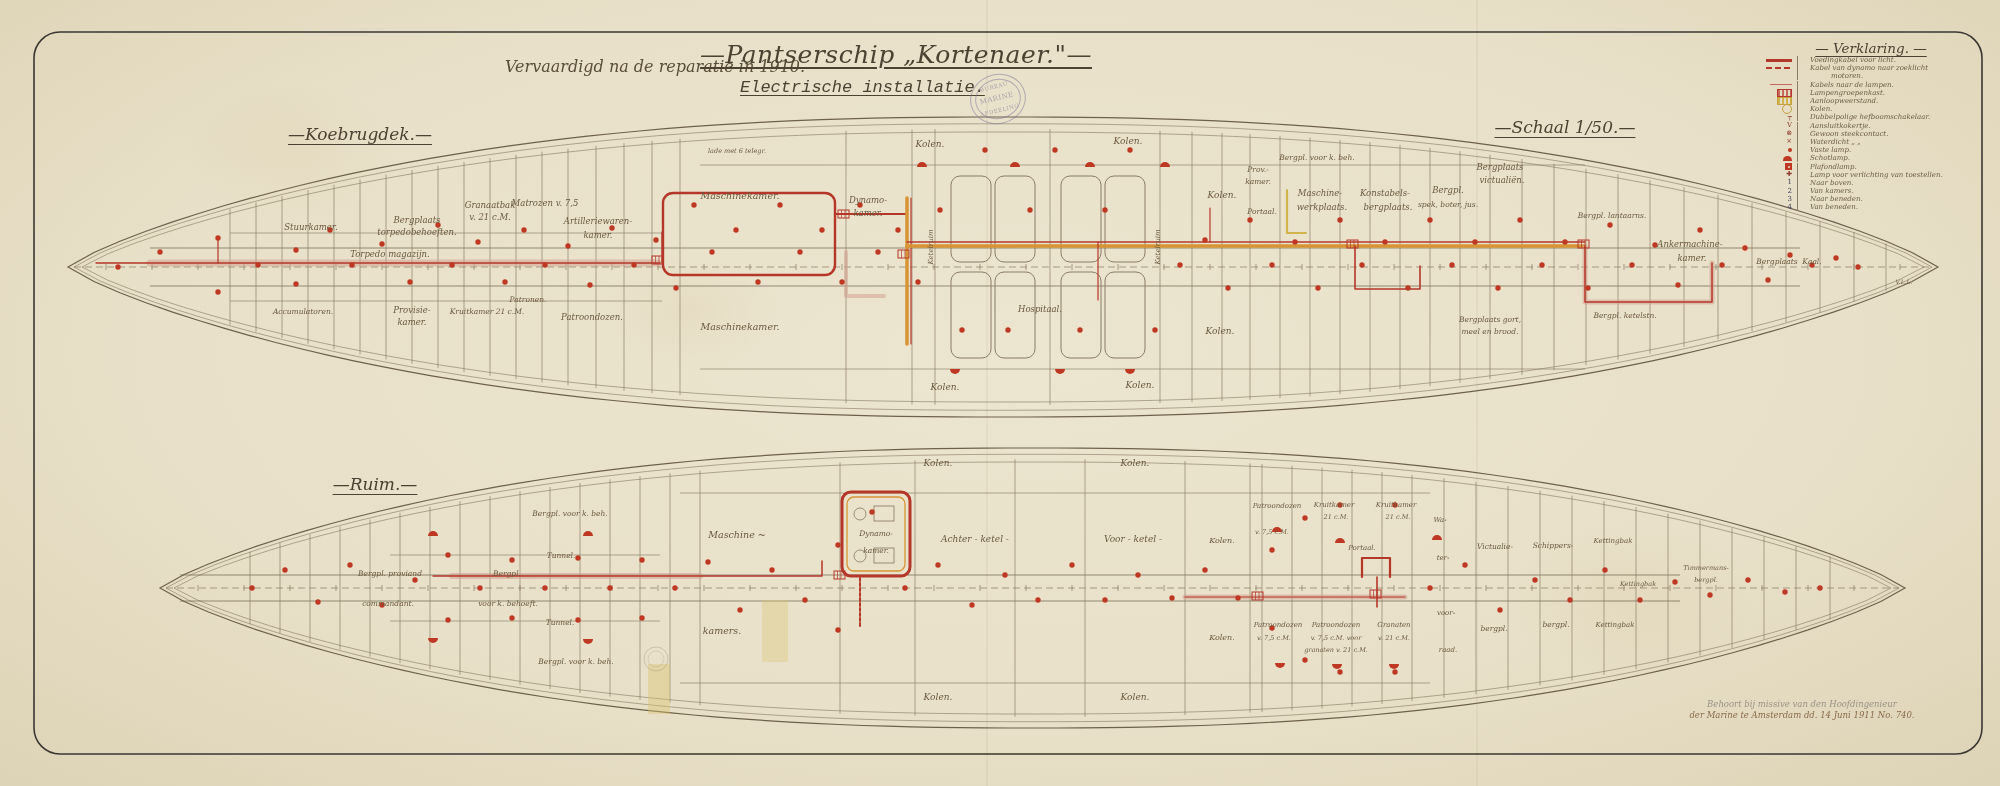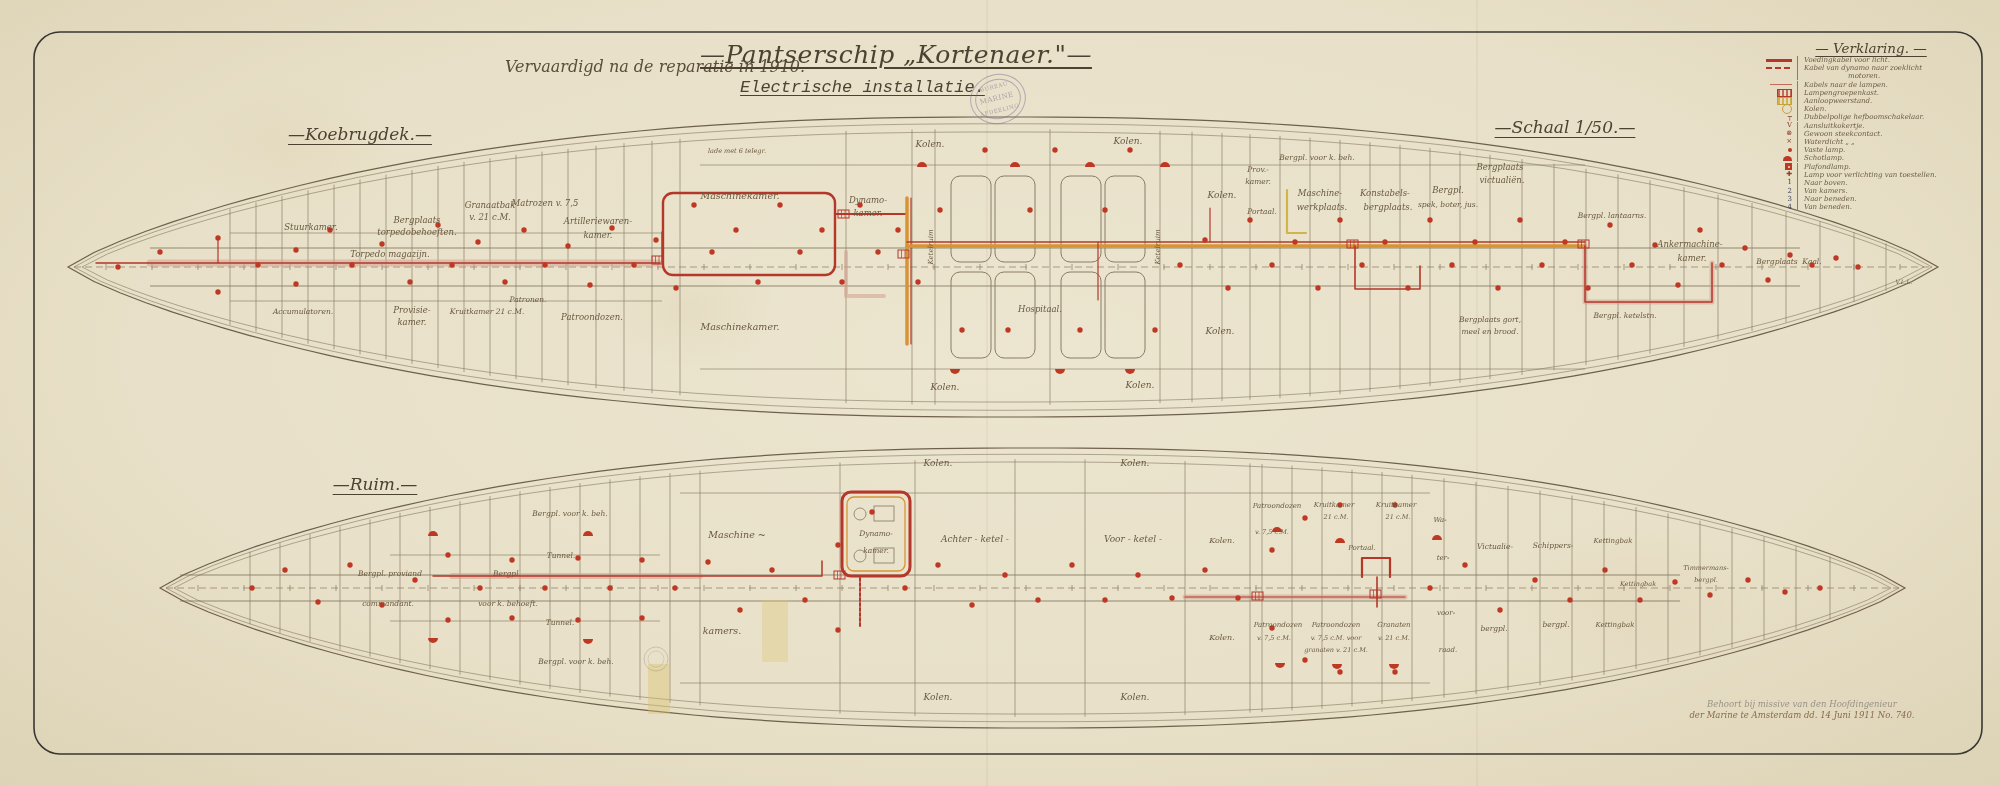--- a/index.html
+++ b/index.html
@@ -30,23 +30,23 @@
          transform:rotate(-14deg);opacity:.5;}
   .stamp .ring{position:absolute;left:0;top:0;width:54px;height:48px;border:1.4px solid #7d6f96;border-radius:50%;}
   .stamp .ring2{position:absolute;left:5px;top:5px;width:44px;height:38px;border:1px solid #7d6f96;border-radius:50%;}
   .stamp .st{position:absolute;width:54px;text-align:center;color:#71648c;font-size:5.5px;font-style:normal;letter-spacing:.5px;}
   .st1{top:9px;} .st2{top:20px;font-size:7px !important;} .st3{top:33px;}
   .legend{position:absolute;left:1760px;top:40px;width:222px;color:#5f5138;}
   .legend-title{font-style:italic;font-size:13.5px;text-align:center;color:#4d4232;
          text-decoration:underline;text-underline-offset:3px;}
   .lrow{display:flex;align-items:center;height:8.2px;}
   .lsym{width:32px;display:flex;justify-content:flex-end;align-items:center;padding-right:5px;flex:none;}
-  .ltxt{border-left:1px solid #8a7c66;padding-left:6px;font-style:italic;font-size:7px;
+  .ltxt{border-left:1px solid #8a7c66;padding-left:12px;font-style:italic;font-size:7px;
         white-space:nowrap;line-height:8px;color:#6b5c44;}
-  .ltxt.cont{padding-left:50px;}
+  .ltxt.cont{padding-left:33px;}
   .sym-line-thick{width:26px;height:3px;background:#b5372a;}
   .sym-line-dashdot{width:26px;height:2px;background:repeating-linear-gradient(90deg,#b5372a 0 6px,transparent 6px 9px);}
   .sym-line-thin{width:22px;height:1.2px;background:#c46a5a;}
   .sym-box-red{width:13px;height:6px;border:1px solid #b5372a;background:repeating-linear-gradient(90deg,#c46a5a 0 2px,transparent 2px 4px);}
   .sym-box-yellow{width:13px;height:6px;border:1px solid #c2a13e;background:repeating-linear-gradient(90deg,#d2b44f 0 2px,transparent 2px 4px);}
   .sym-motor{width:8px;height:8px;border:1.4px solid #c2a13e;border-radius:50%;}
   .sym-glyph{font-size:7px;color:#8c3a2c;font-style:normal;line-height:7px;}
   .sym-dot{width:4.5px;height:4.5px;border-radius:50%;background:#bf3823;}
   .sym-dome{width:9px;height:5px;background:#bf3823;border-radius:5px 5px 0 0;}
   .sym-boxdot{width:7px;height:7px;background:#bf3823;position:relative;}

